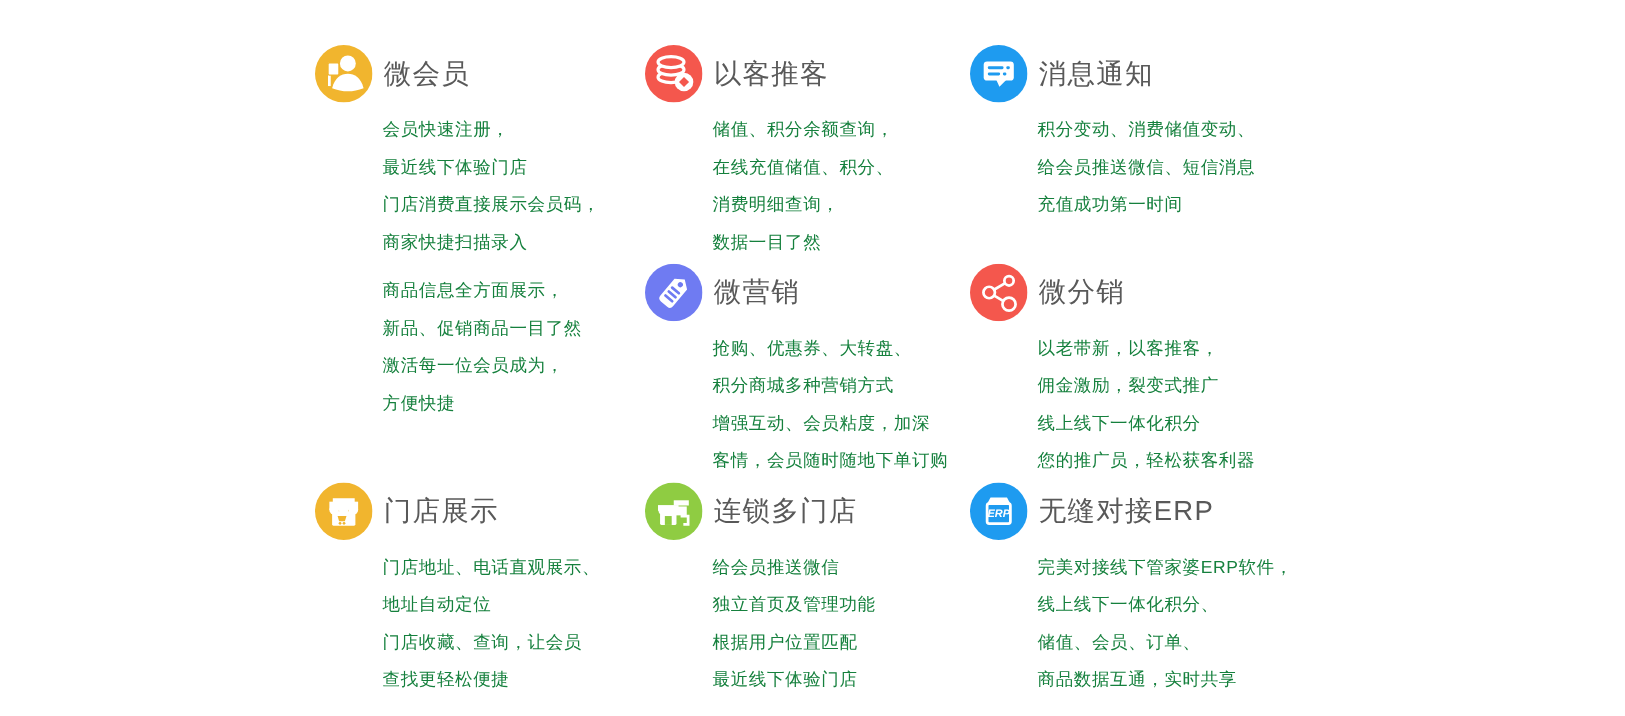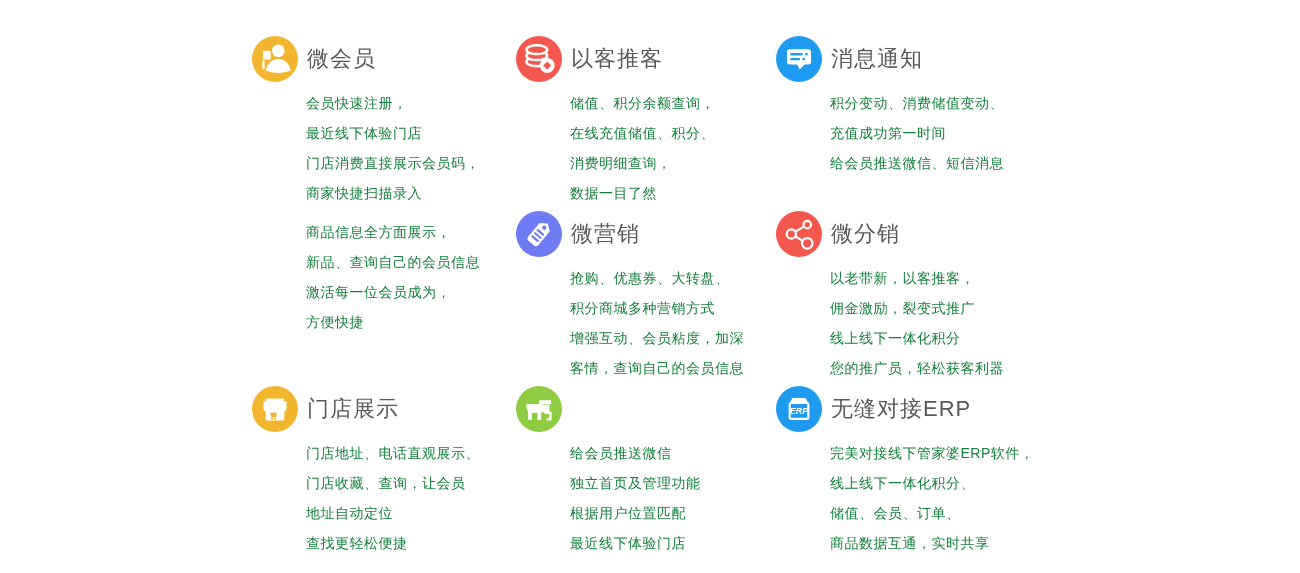--- a/index.html
+++ b/index.html
@@ -87,29 +87,29 @@
           <rect x="13" y="15.5" width="11.5" height="2.2" rx="1" fill="#1E9BF0"></rect>
           <rect x="26.5" y="15.5" width="2.6" height="2.2" rx="1" fill="#1E9BF0"></rect>
           <rect x="13" y="20" width="9" height="2.2" rx="1" fill="#1E9BF0"></rect>
           <rect x="24" y="20" width="2.6" height="2.2" rx="1" fill="#1E9BF0"></rect>
         </svg>
       </span>
       <h3 class="feature-title">消息通知</h3>
     </div>
     <div class="lines">
       <p>积分变动、消费储值变动、</p>
+      <p>给会员推送微信、短信消息</p>
       <p>充值成功第一时间</p>
-      <p>给会员推送微信、短信消息</p>
     </div>
   </div>
 
   <div class="card">
     <div class="lines">
       <p>商品信息全方面展示，</p>
-      <p>新品、查询自己的会员信息</p>
+      <p>新品、促销商品一目了然</p>
       <p>激活每一位会员成为，</p>
       <p>方便快捷</p>
     </div>
   </div>
 
   <div class="card">
     <div class="card-header">
       <span class="icon-circle">
         <svg viewBox="0 0 42 42">
           <circle cx="21" cy="21" r="21" fill="#6F7BF2"></circle>
@@ -121,21 +121,21 @@
             <rect x="16.8" y="25.6" width="8.4" height="2" rx="1" fill="#6F7BF2"></rect>
           </g>
         </svg>
       </span>
       <h3 class="feature-title">微营销</h3>
     </div>
     <div class="lines">
       <p>抢购、优惠券、大转盘、</p>
       <p>积分商城多种营销方式</p>
       <p>增强互动、会员粘度，加深</p>
-      <p>客情，查询自己的会员信息</p>
+      <p>客情，会员随时随地下单订购</p>
     </div>
   </div>
 
   <div class="card">
     <div class="card-header">
       <span class="icon-circle">
         <svg viewBox="0 0 42 42">
           <circle cx="21" cy="21" r="21" fill="#F4574D"></circle>
           <line x1="17.8" y1="18.8" x2="25.4" y2="14.3" stroke="#fff" stroke-width="2"></line>
           <line x1="17.7" y1="23.3" x2="24.5" y2="27.3" stroke="#fff" stroke-width="2"></line>
@@ -167,42 +167,43 @@
           <rect x="12.5" y="21" width="17" height="10.5" rx="1" fill="#fff"></rect>
           <path d="M16.5 24.5 h6.5 l-1.2 3.8 h-4.2 z" fill="#F1B52E"></path>
           <circle cx="18.3" cy="29.8" r="1" fill="#F1B52E"></circle>
           <circle cx="21.2" cy="29.8" r="1" fill="#F1B52E"></circle>
         </svg>
       </span>
       <h3 class="feature-title">门店展示</h3>
     </div>
     <div class="lines">
       <p>门店地址、电话直观展示、</p>
+      <p>地址自动定位</p>
       <p>门店收藏、查询，让会员</p>
-      <p>地址自动定位</p>
       <p>查找更轻松便捷</p>
     </div>
   </div>
 
   <div class="card">
     <div class="card-header">
       <span class="icon-circle">
         <svg viewBox="0 0 42 42">
           <circle cx="21" cy="21" r="21" fill="#8FCC42"></circle>
           <rect x="21" y="13" width="11" height="3.8" fill="#fff"></rect>
           <rect x="22.5" y="17.5" width="8" height="6.5" fill="#fff"></rect>
           <path d="M26 24.5 h5.5 v6 h-3.5" fill="none" stroke="#fff" stroke-width="2"></path>
           <rect x="9.5" y="16.5" width="15" height="4.2" fill="#fff"></rect>
           <circle cx="12.5" cy="20.7" r="2.6" fill="#fff"></circle>
           <circle cx="17" cy="20.7" r="2.6" fill="#fff"></circle>
           <circle cx="21.5" cy="20.7" r="2.6" fill="#fff"></circle>
           <rect x="11" y="21.5" width="12" height="9.5" rx="1" fill="#fff"></rect>
           <rect x="14.5" y="24.5" width="5" height="6.5" fill="#8FCC42"></rect>
         </svg>
       </span>
+      <h3 class="feature-title">连锁多门店</h3>
     </div>
     <div class="lines">
       <p>给会员推送微信</p>
       <p>独立首页及管理功能</p>
       <p>根据用户位置匹配</p>
       <p>最近线下体验门店</p>
     </div>
   </div>
 
   <div class="card">

